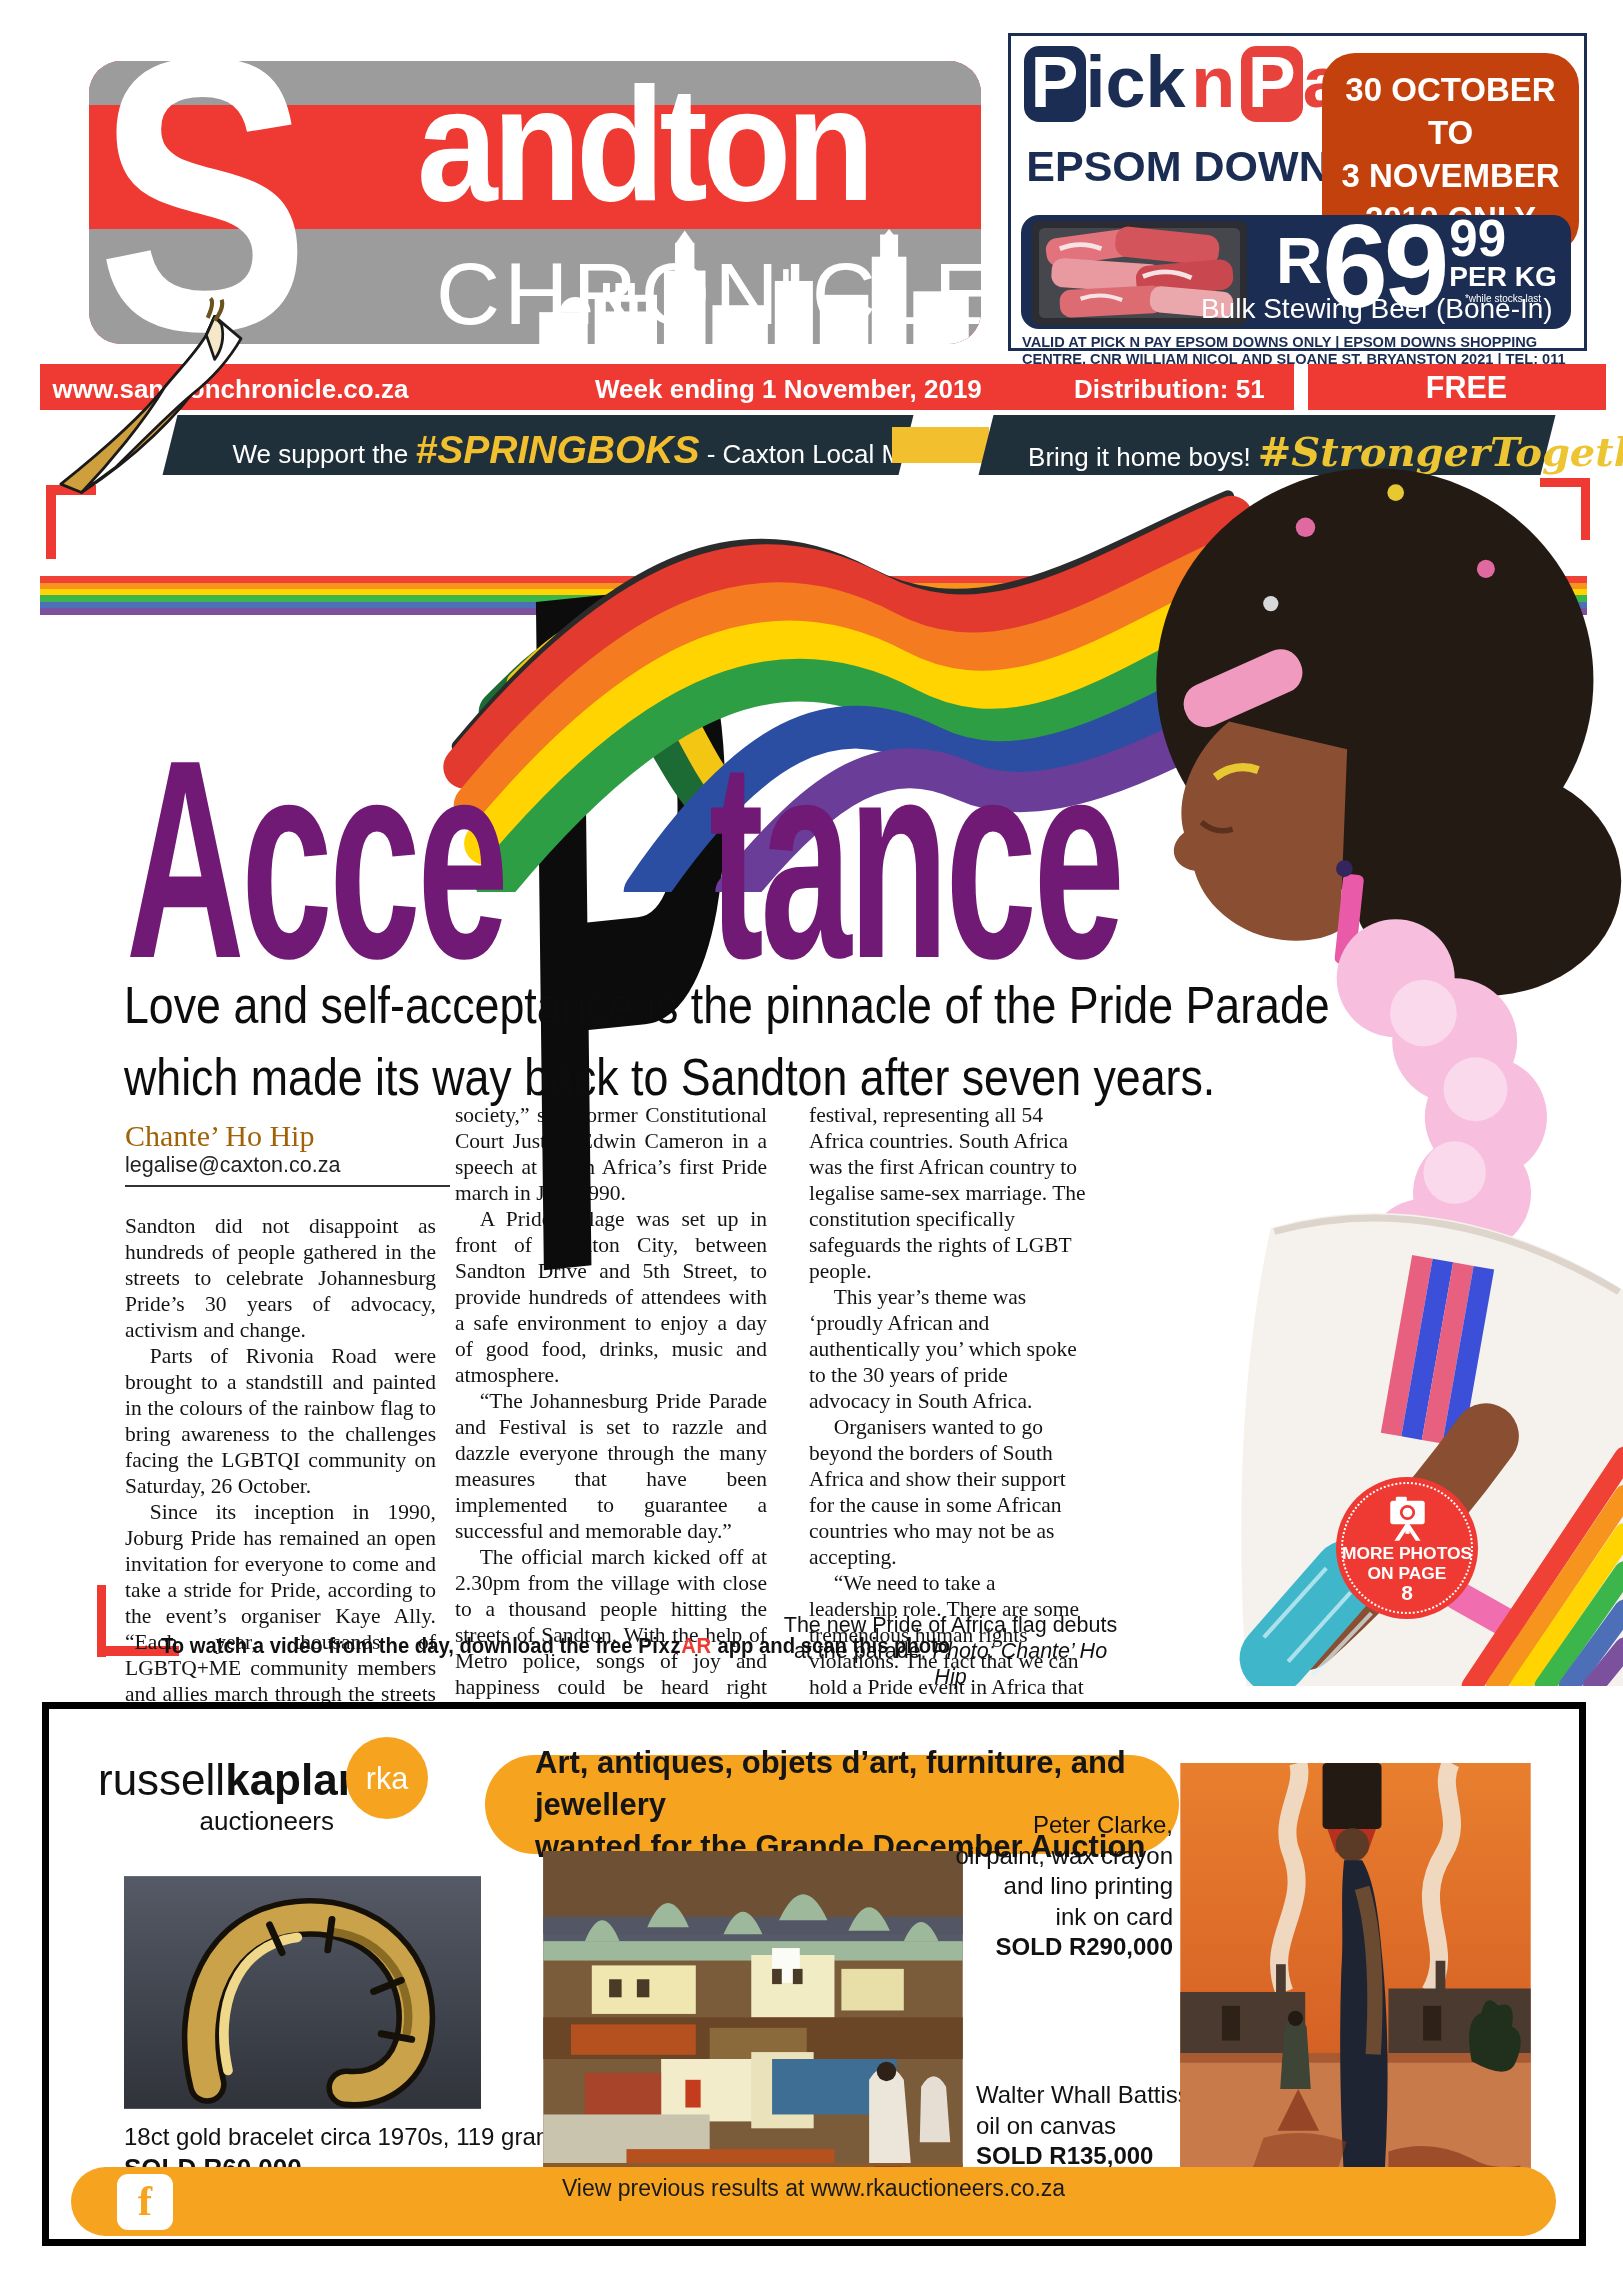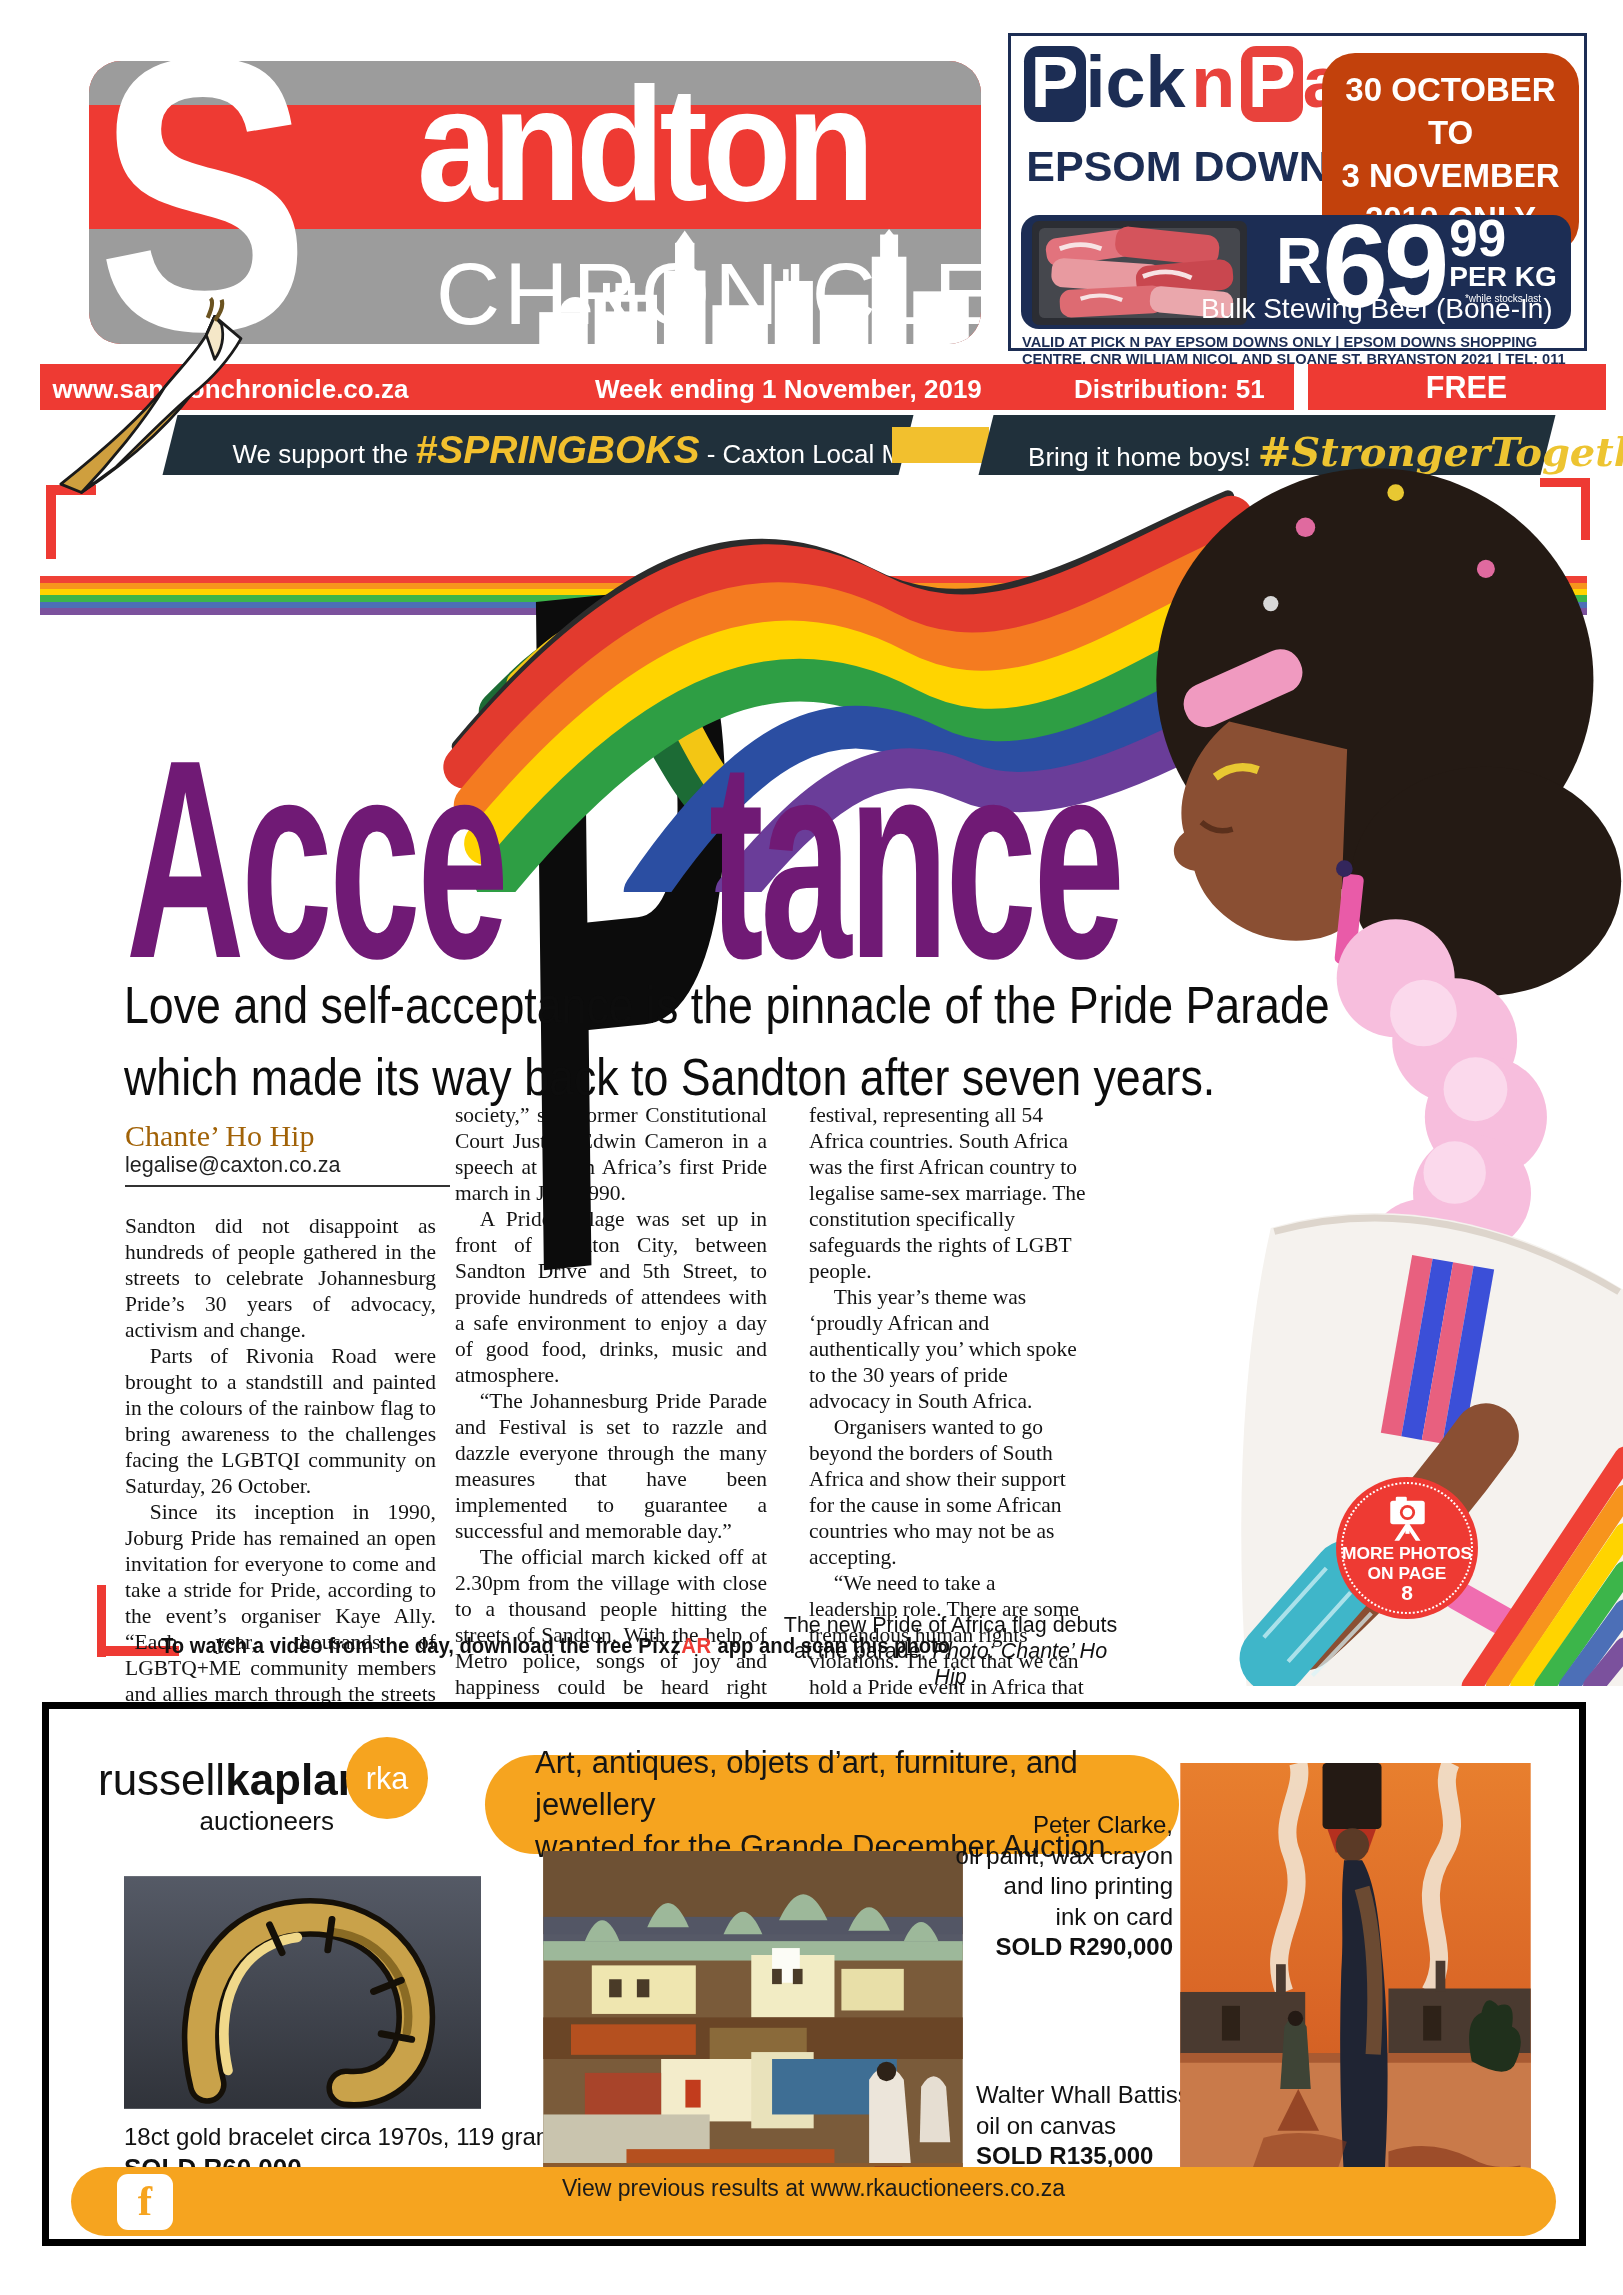--- a/index.html
+++ b/index.html
@@ -64,21 +64,21 @@
   .byline-mail{font-size:21.5px;color:#222;}
 
   .badge{position:absolute;left:1336px;top:1477px;width:142px;height:142px;border-radius:50%;
          background:#ee3a33;z-index:8;text-align:center;color:#fff;}
   .badge .inner{position:absolute;left:4.9px;top:4.9px;right:4.9px;bottom:4.9px;border:2.1px dotted #fff;border-radius:50%;}
   .badge .t{font-weight:700;font-size:17.4px;line-height:20px;}
 
   
   #rka{left:42px;top:1702px;width:1544px;height:544px;border:7.6px solid #000;box-sizing:border-box;background:#fff;}
   .orangeBanner{position:absolute;left:436px;top:46px;width:694px;height:99px;background:#f6a41f;border-radius:50px;
-        color:#151515;font-weight:400;font-size:31px;line-height:42px;display:flex;align-items:center;padding-left:50px;box-sizing:border-box;}
+        color:#151515;font-weight:700;font-size:31px;line-height:42px;display:flex;align-items:center;padding-left:50px;box-sizing:border-box;}
   .rkaFooter{position:absolute;left:22px;top:458px;width:1485px;height:69px;background:#f6a41f;border-radius:36px;
         text-align:center;color:#1a1a1a;}
   .soldTxt{font-weight:700;}
 </style>
 </head>
 <body>
 
 <div id="page">
 
   <div id="mast" class="abs">

